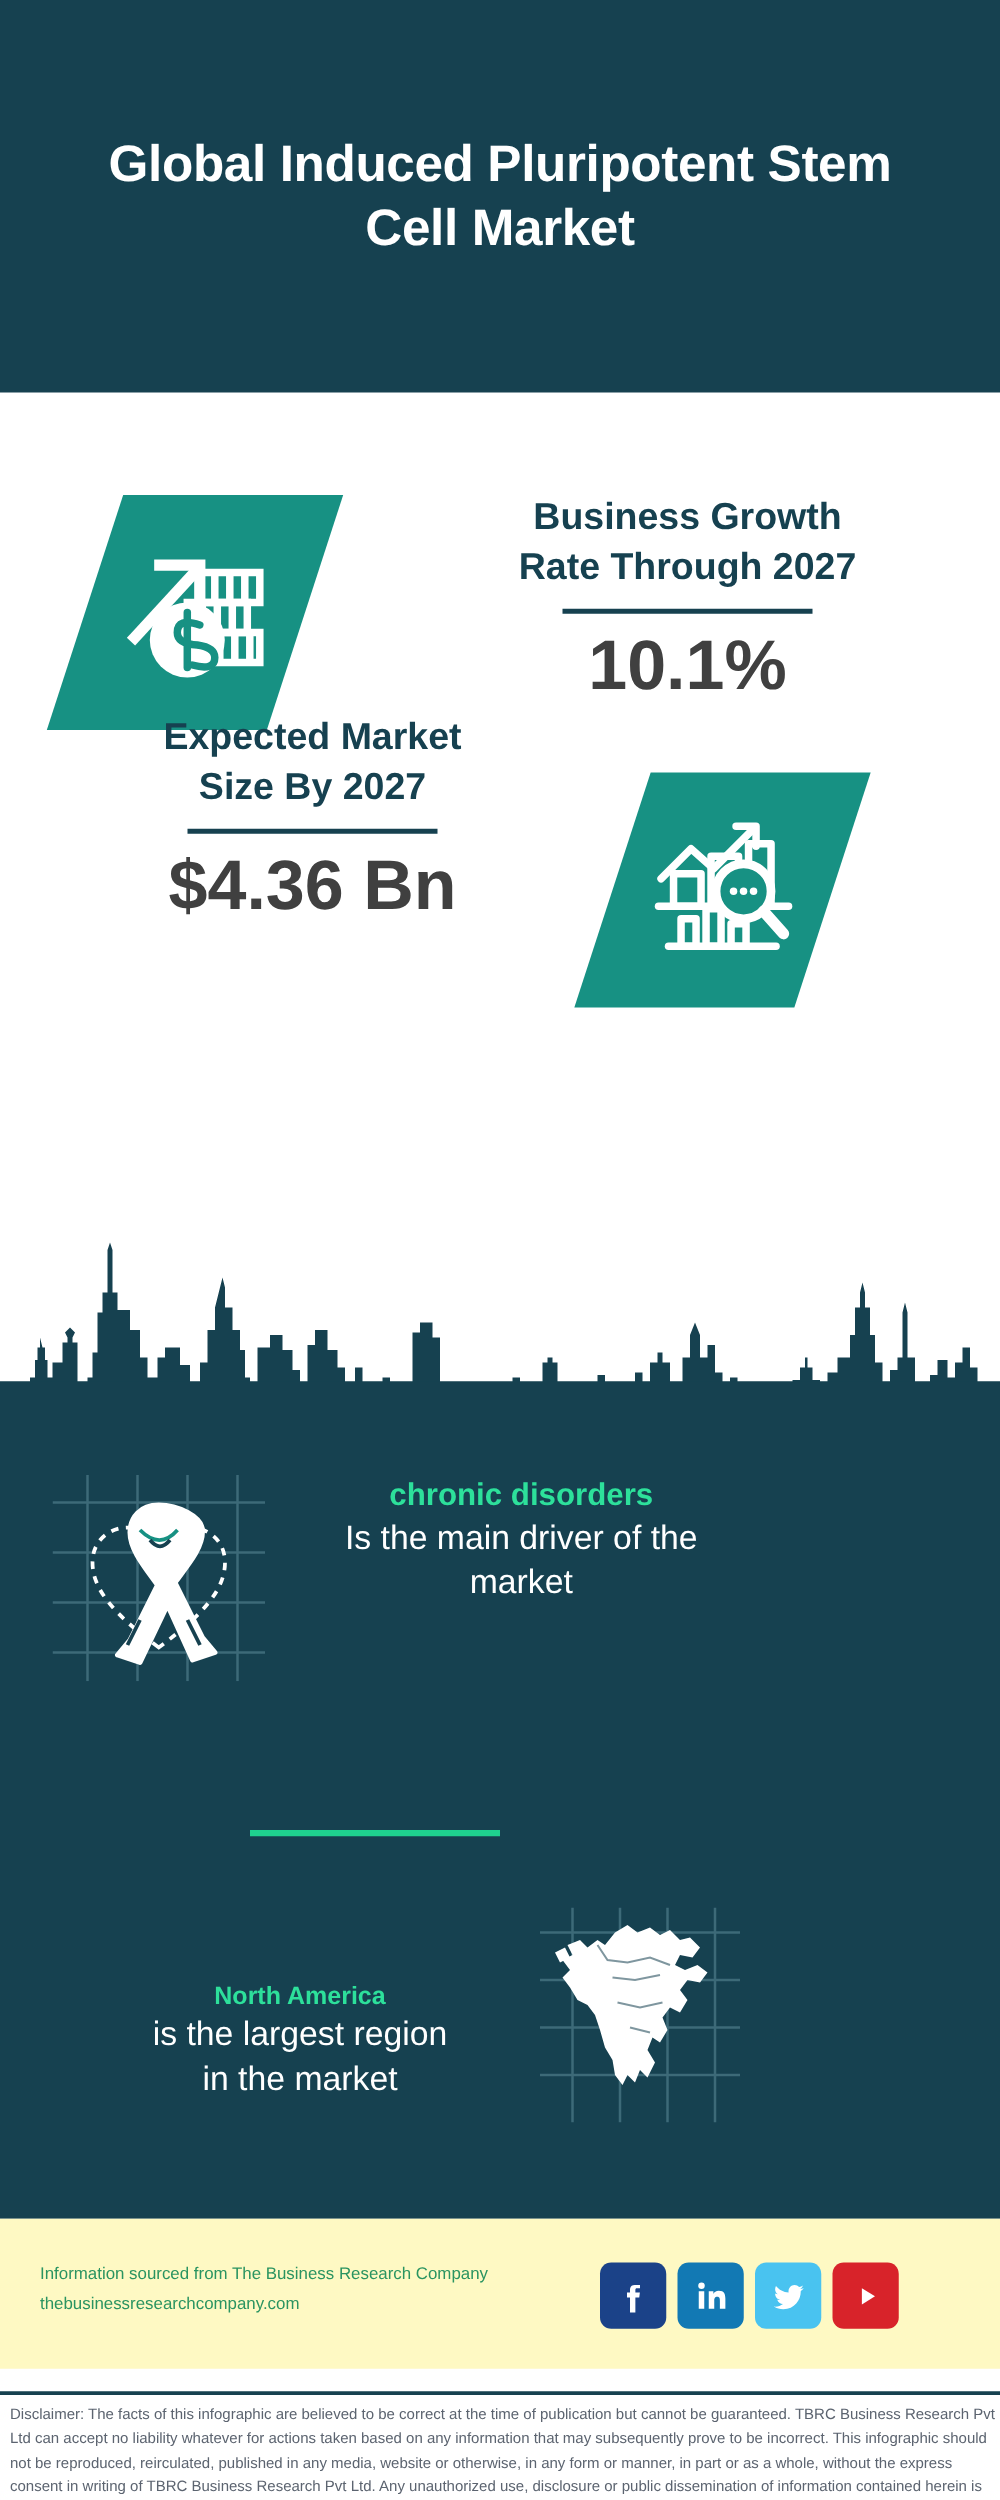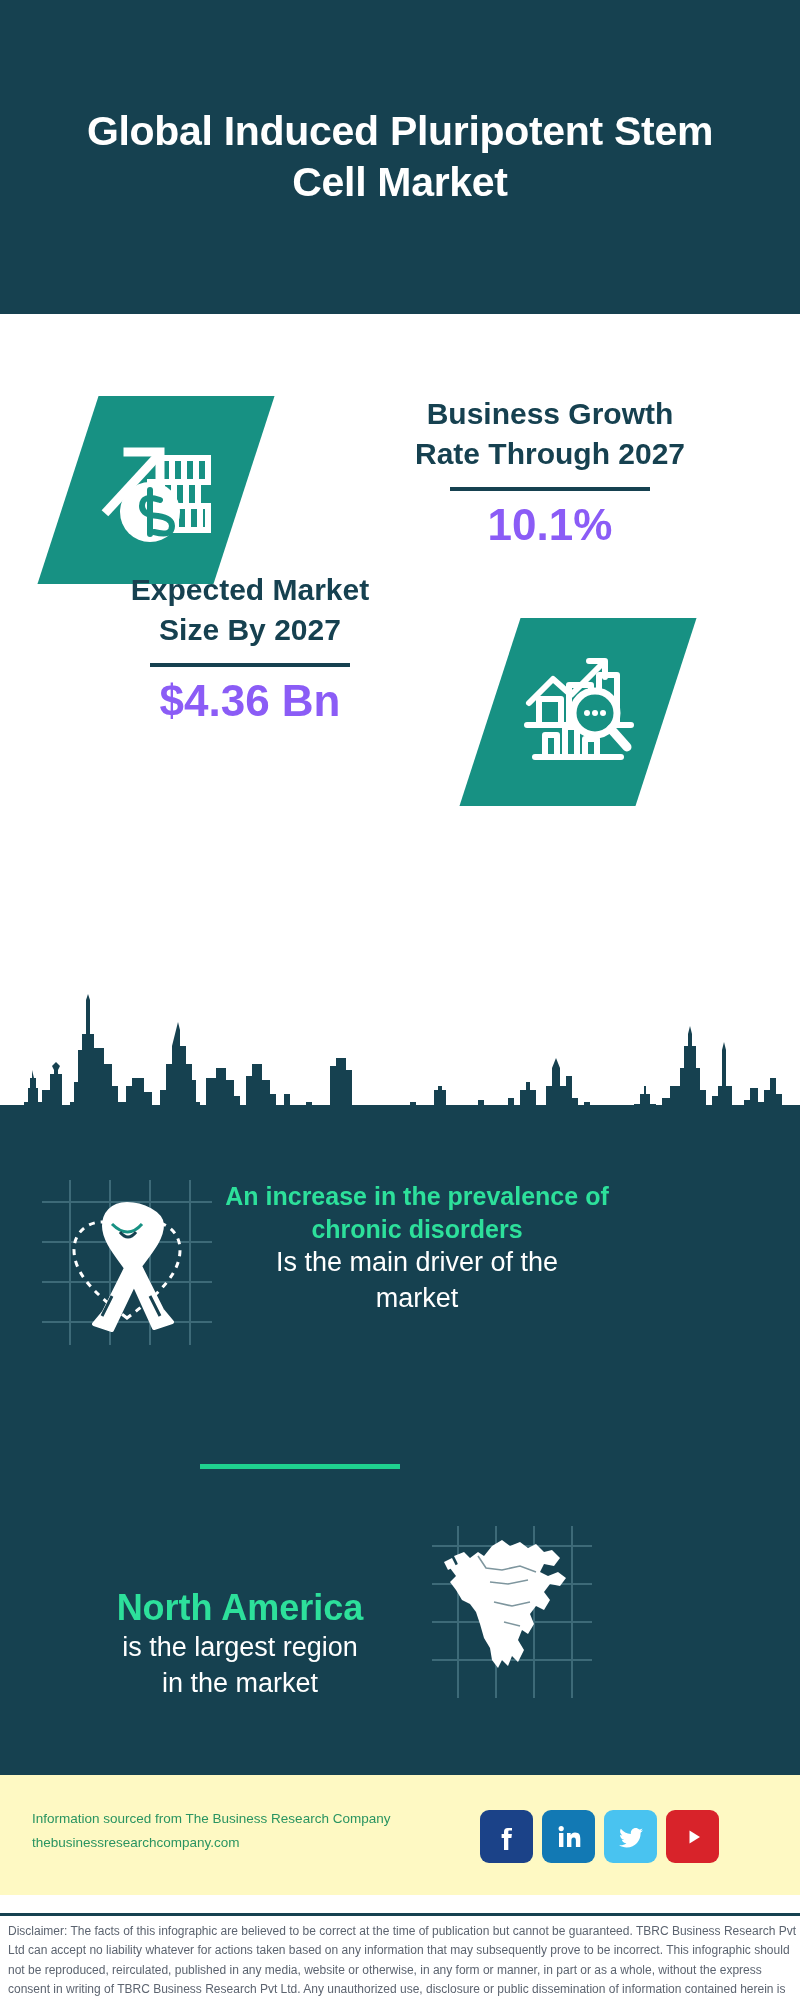--- a/index.html
+++ b/index.html
@@ -42,21 +42,21 @@
     position:absolute; left:360px; top:80px; width:380px;
     text-align:center;
   }
   .stat-label {
     color:#164150; font-size:30px; font-weight:bold; line-height:1.32;
   }
   .stat-rule {
     width:200px; height:4px; background:#164150; margin:14px auto 10px auto;
   }
   .stat-value {
-    color:#8b5cf6; font-size:44px; font-weight:bold; line-height:1.1;
+    color:#404040; font-size:56px; font-weight:bold; line-height:1.1;
   }
 
   
   .stat2 { position:absolute; left:0; top:600px; width:800px; height:190px; }
   .stat2-text {
     position:absolute; left:60px; top:-30px; width:380px; text-align:center;
   }
 
   
   .skyline { position:absolute; left:0; top:990px; width:800px; height:160px; }
@@ -83,21 +83,21 @@
 
   .mid-rule {
     position:absolute; left:200px; top:1464px; width:200px; height:5px;
     background:#1fd18f;
   }
 
   .region-text {
     position:absolute; left:40px; top:1585px; width:400px; text-align:center;
   }
   .region-accent {
-    color:#2de09b; font-size:36px; font-weight:bold; line-height:1.25;
+    color:#2de09b; font-size:20px; font-weight:bold; line-height:1.25;
   }
 
   
   .footer {
     position:absolute; left:0; top:1775px; width:800px; height:120px;
     background:#fef9c3;
   }
   .source-text {
     position:absolute; left:32px; top:32px; width:420px;
     color:#2a9461; font-size:13.5px; line-height:1.75;
@@ -248,21 +248,20 @@
         <path d="M85 24 C70 24 62 34 62 46 C62 60 74 74 84 88 L62 132 L52 144 L70 150 L92 104
                  L112 148 L130 142 L120 130 L98 86 C110 70 120 58 120 45 C120 33 100 24 85 24 Z" fill="#ffffff"></path>
       </g>
       <path d="M70 44 q16 16 30 0" fill="none" stroke="#179183" stroke-width="3"></path>
       <path d="M78 52 q8 10 16 0" fill="none" stroke="#164150" stroke-width="3"></path>
       <path d="M60 136 l10 -20 M118 136 l-10 -20" stroke="#164150" stroke-width="3" fill="none"></path>
     </svg>
   </div>
 
   <div class="driver-text">
-    <div class="accent-line">An increase in the prevalence of</div>
     <div class="accent-line">chronic disorders</div>
     <div class="plain-line">Is the main driver of the</div>
     <div class="plain-line">market</div>
   </div>
 
   <div class="mid-rule"></div>
 
   <div class="region-text">
     <div class="region-accent">North America</div>
     <div class="plain-line">is the largest region</div>

